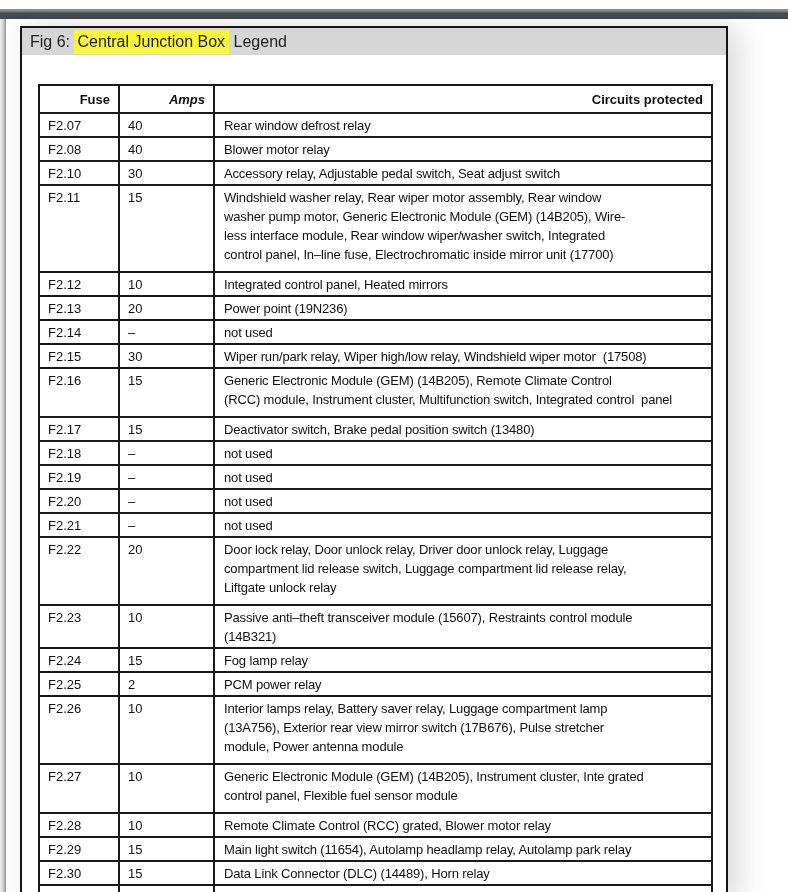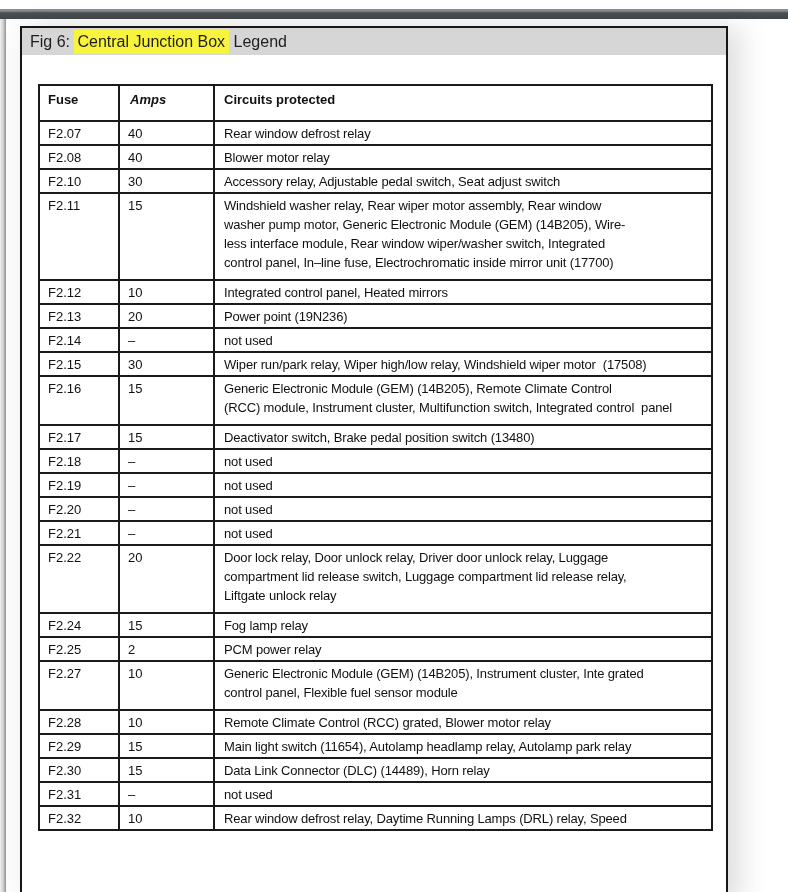--- a/index.html
+++ b/index.html
@@ -61,21 +61,22 @@
   .fuse-table th, .fuse-table td {
     border: 2px solid #1a1a1a;
     text-align: left;
     vertical-align: top;
     color: #111111;
     font-size: 13px;
   }
   .fuse-table th {
     font-weight: bold;
     line-height: 17px;
-    padding: 5px 8px 12px 8px;
+    padding: 5px 8px 4px 8px;
+    text-align: right;
   }
   .fuse-table th.amps-h { padding-left: 10px; font-style: italic; }
   .fuse-table th.circ-h { padding-left: 9px; }
 
   .fuse-table td {
     line-height: 19px;
     padding: 2px 8px 1px 8px;
   }
   .fuse-table td.amps-cell { }
   .fuse-table td.circuits-cell {
@@ -187,28 +188,40 @@
             <td class="circuits-cell">not used</td>
           </tr>
           <tr>
             <td class="fuse-cell">F2.22</td>
             <td class="amps-cell">20</td>
             <td class="circuits-cell multi">Door lock relay, Door unlock relay, Driver door unlock relay, Luggage
 compartment lid release switch, Luggage compartment lid release relay,
 Liftgate unlock relay</td>
           </tr>
           <tr>
+            <td class="fuse-cell">F2.23</td>
+            <td class="amps-cell">10</td>
+            <td class="circuits-cell">Passive anti–theft transceiver module (15607), Restraints control module  (14B321)</td>
+          </tr>
+          <tr>
             <td class="fuse-cell">F2.24</td>
             <td class="amps-cell">15</td>
             <td class="circuits-cell">Fog lamp relay</td>
           </tr>
           <tr>
             <td class="fuse-cell">F2.25</td>
             <td class="amps-cell">2</td>
             <td class="circuits-cell">PCM power relay</td>
+          </tr>
+          <tr>
+            <td class="fuse-cell">F2.26</td>
+            <td class="amps-cell">10</td>
+            <td class="circuits-cell multi">Interior lamps relay, Battery saver relay, Luggage compartment lamp
+(13A756), Exterior rear view mirror switch (17B676), Pulse stretcher
+module, Power antenna module</td>
           </tr>
           <tr>
             <td class="fuse-cell">F2.27</td>
             <td class="amps-cell">10</td>
             <td class="circuits-cell multi">Generic Electronic Module (GEM) (14B205), Instrument cluster, Inte grated
 control panel, Flexible fuel sensor module</td>
           </tr>
           <tr>
             <td class="fuse-cell">F2.28</td>
             <td class="amps-cell">10</td>

